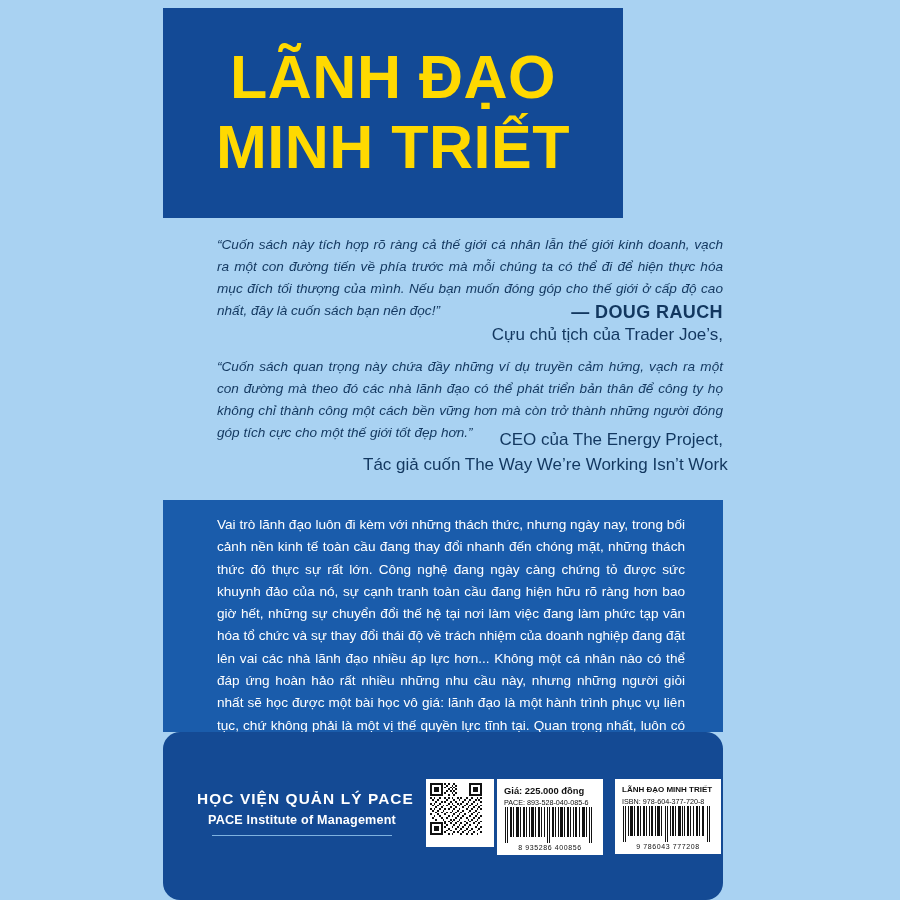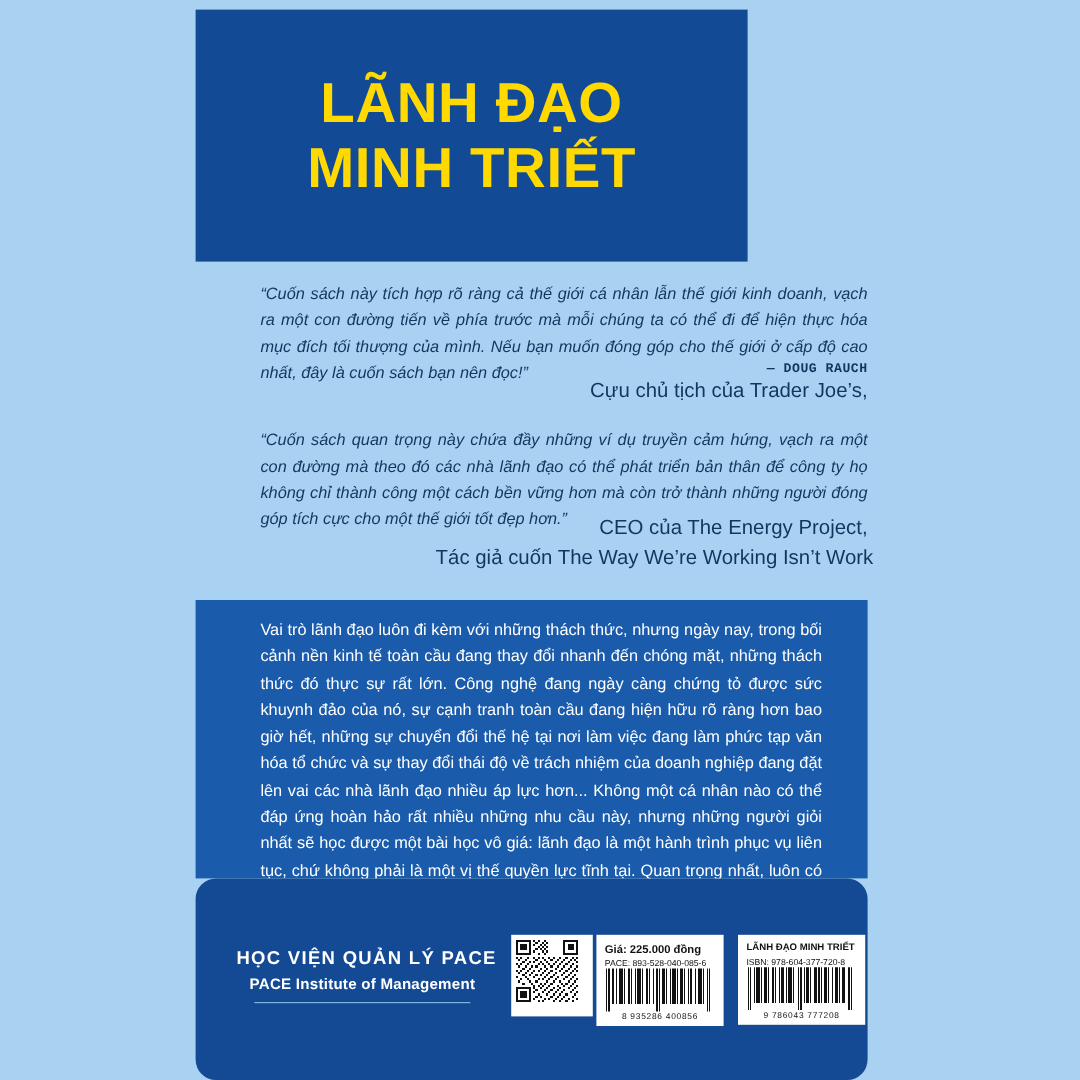--- a/index.html
+++ b/index.html
@@ -37,21 +37,21 @@
     height: 210px;
     background: #134a96;
     display: flex;
     flex-direction: column;
     align-items: center;
     justify-content: center;
   }
   .title-line {
     color: #ffd900;
     font-weight: bold;
-    font-size: 47px;
+    font-size: 61px;
     line-height: 1.14;
     letter-spacing: 0.5px;
     text-align: center;
     white-space: nowrap;
   }
 
   
   .quotes {
     position: absolute;
     left: 163px;
@@ -71,24 +71,23 @@
   .quote-1 { position: absolute; left: 54px; top: 16px; width: 506px; }
   .quote-2 { position: absolute; left: 54px; top: 138px; width: 506px; }
 
   .attrib {
     position: absolute;
     text-align: right;
     color: #12375f;
   }
   .attrib .name {
     font-weight: bold;
-    font-size: 11px;
+    font-size: 18px;
     letter-spacing: 0.4px;
     white-space: nowrap;
-    font-family: Liberation Mono, monospace;
   }
   .attrib .role {
     font-size: 17px;
     line-height: 1.45;
     white-space: nowrap;
   }
   .attrib-1 { left: 200px; top: 84px; width: 360px; }
   .attrib-2 { left: 200px; top: 210px; width: 360px; }
 
   

